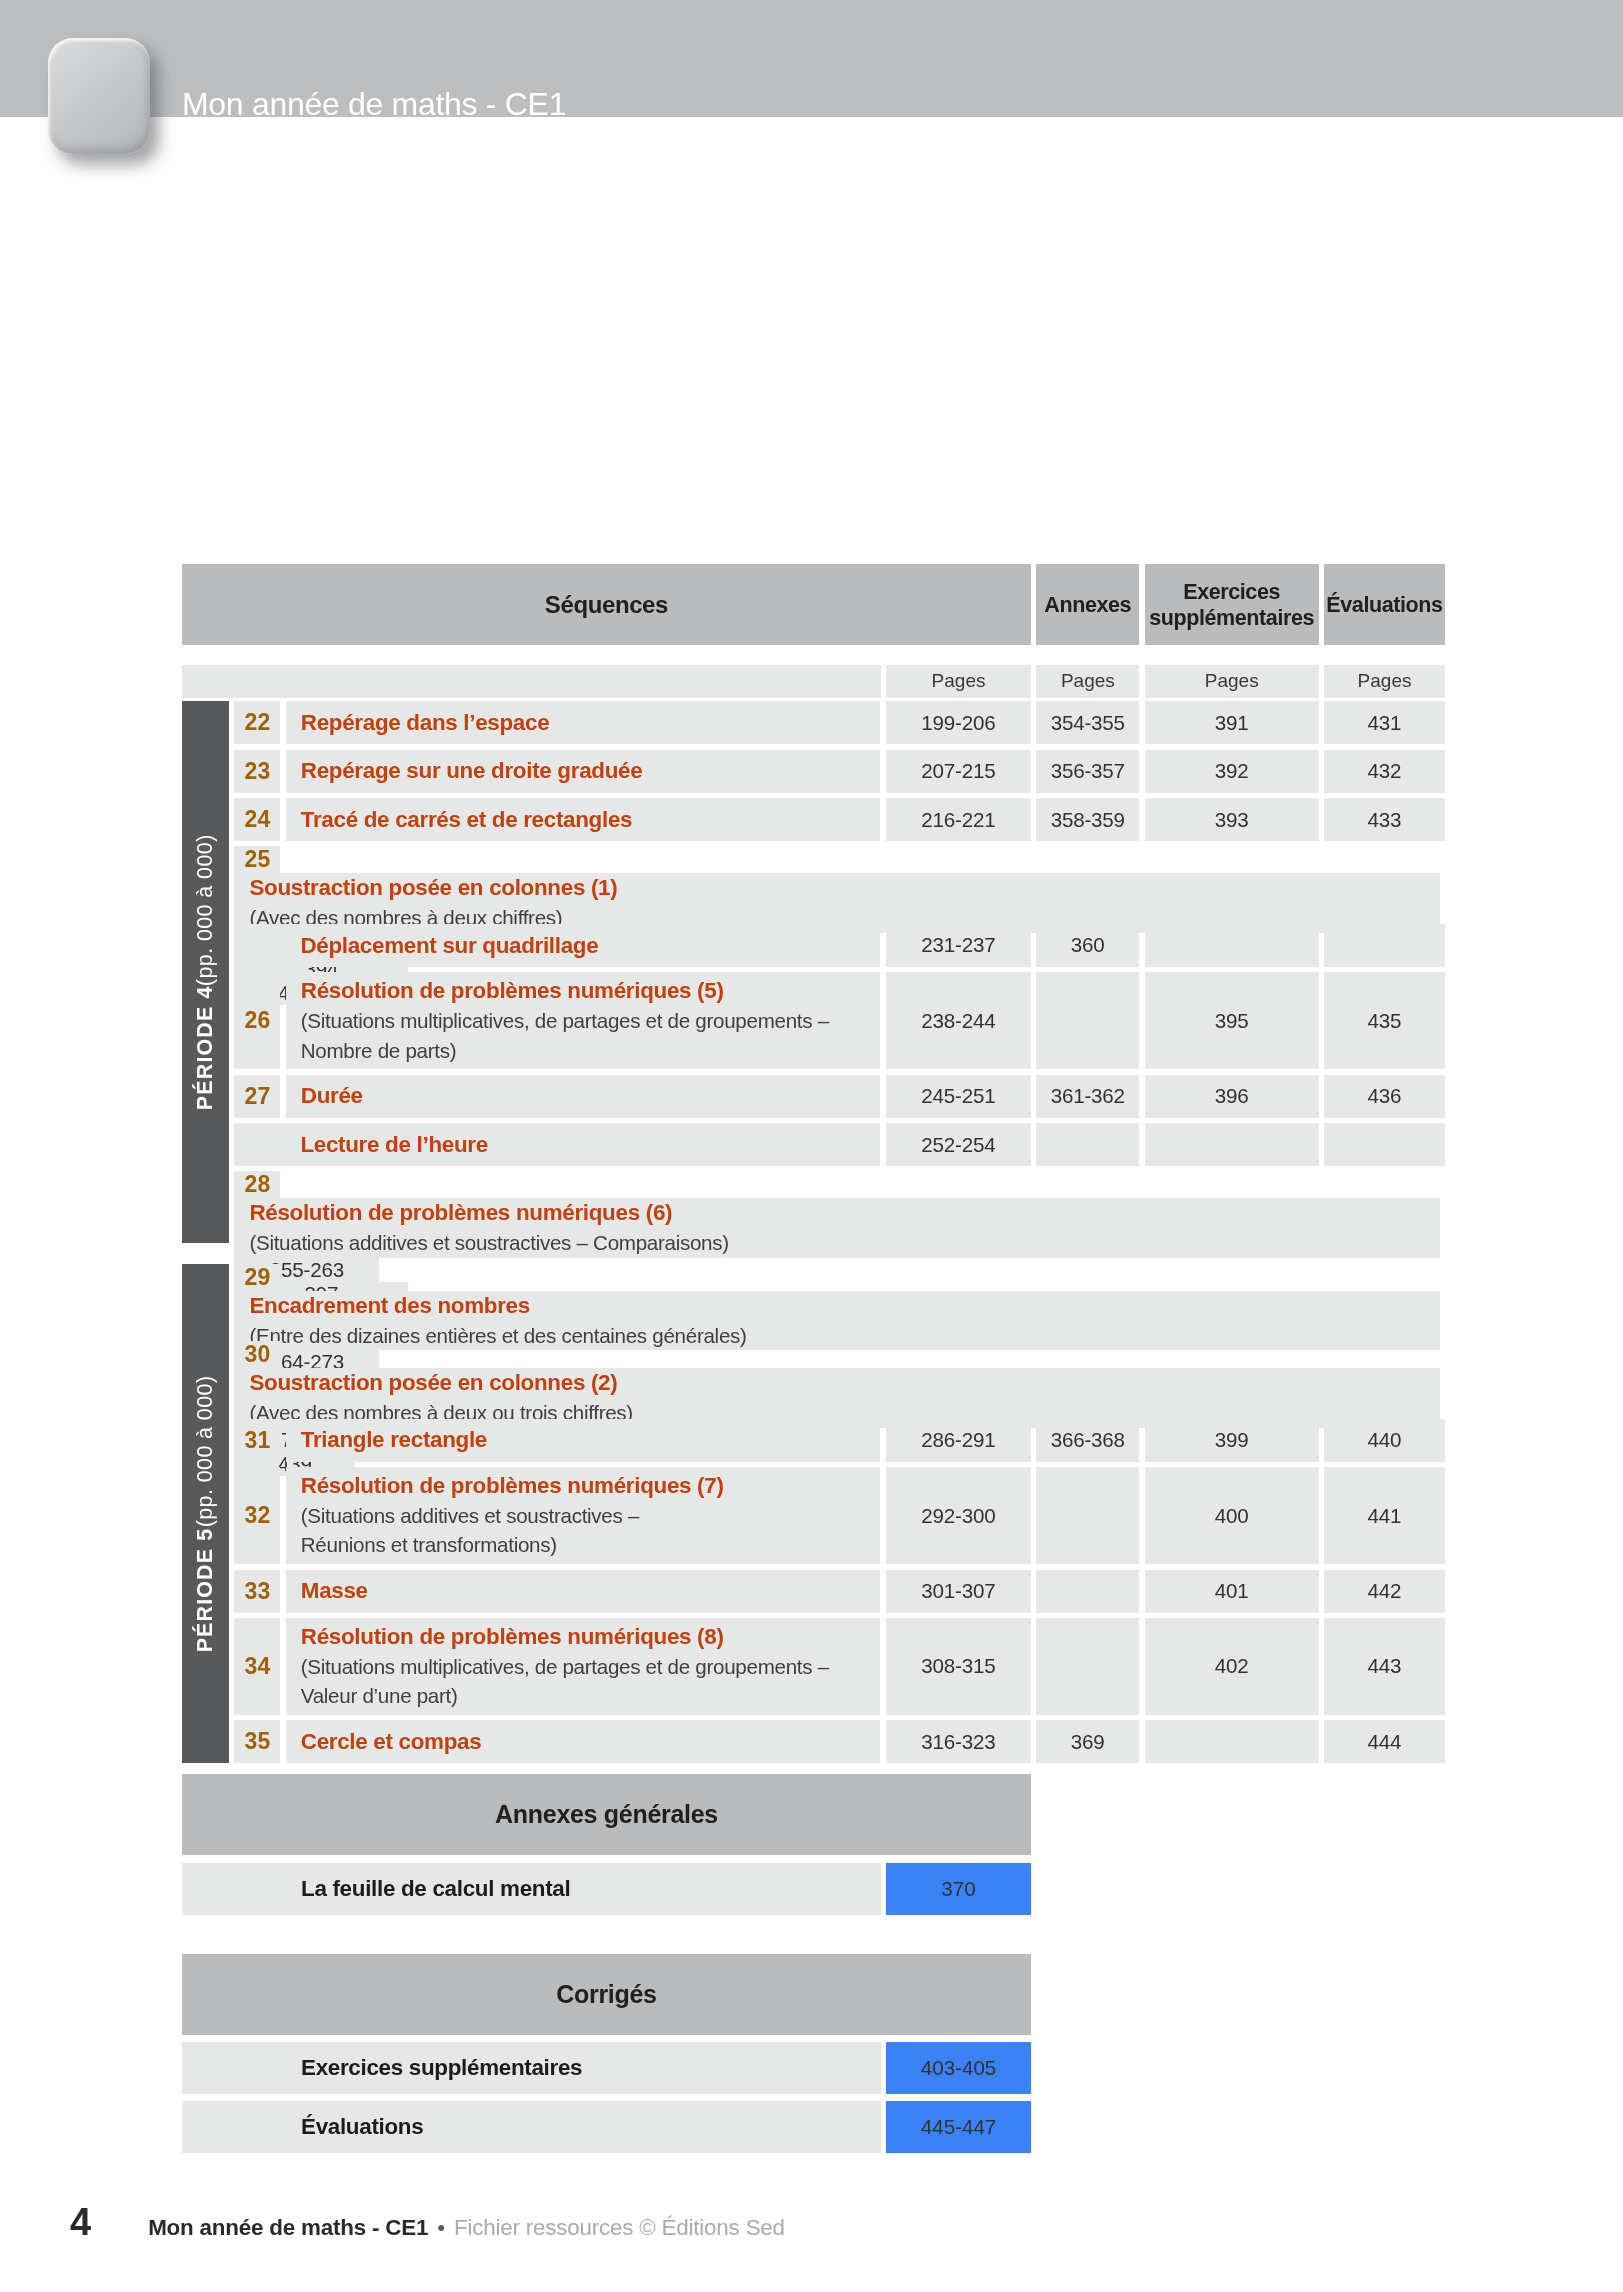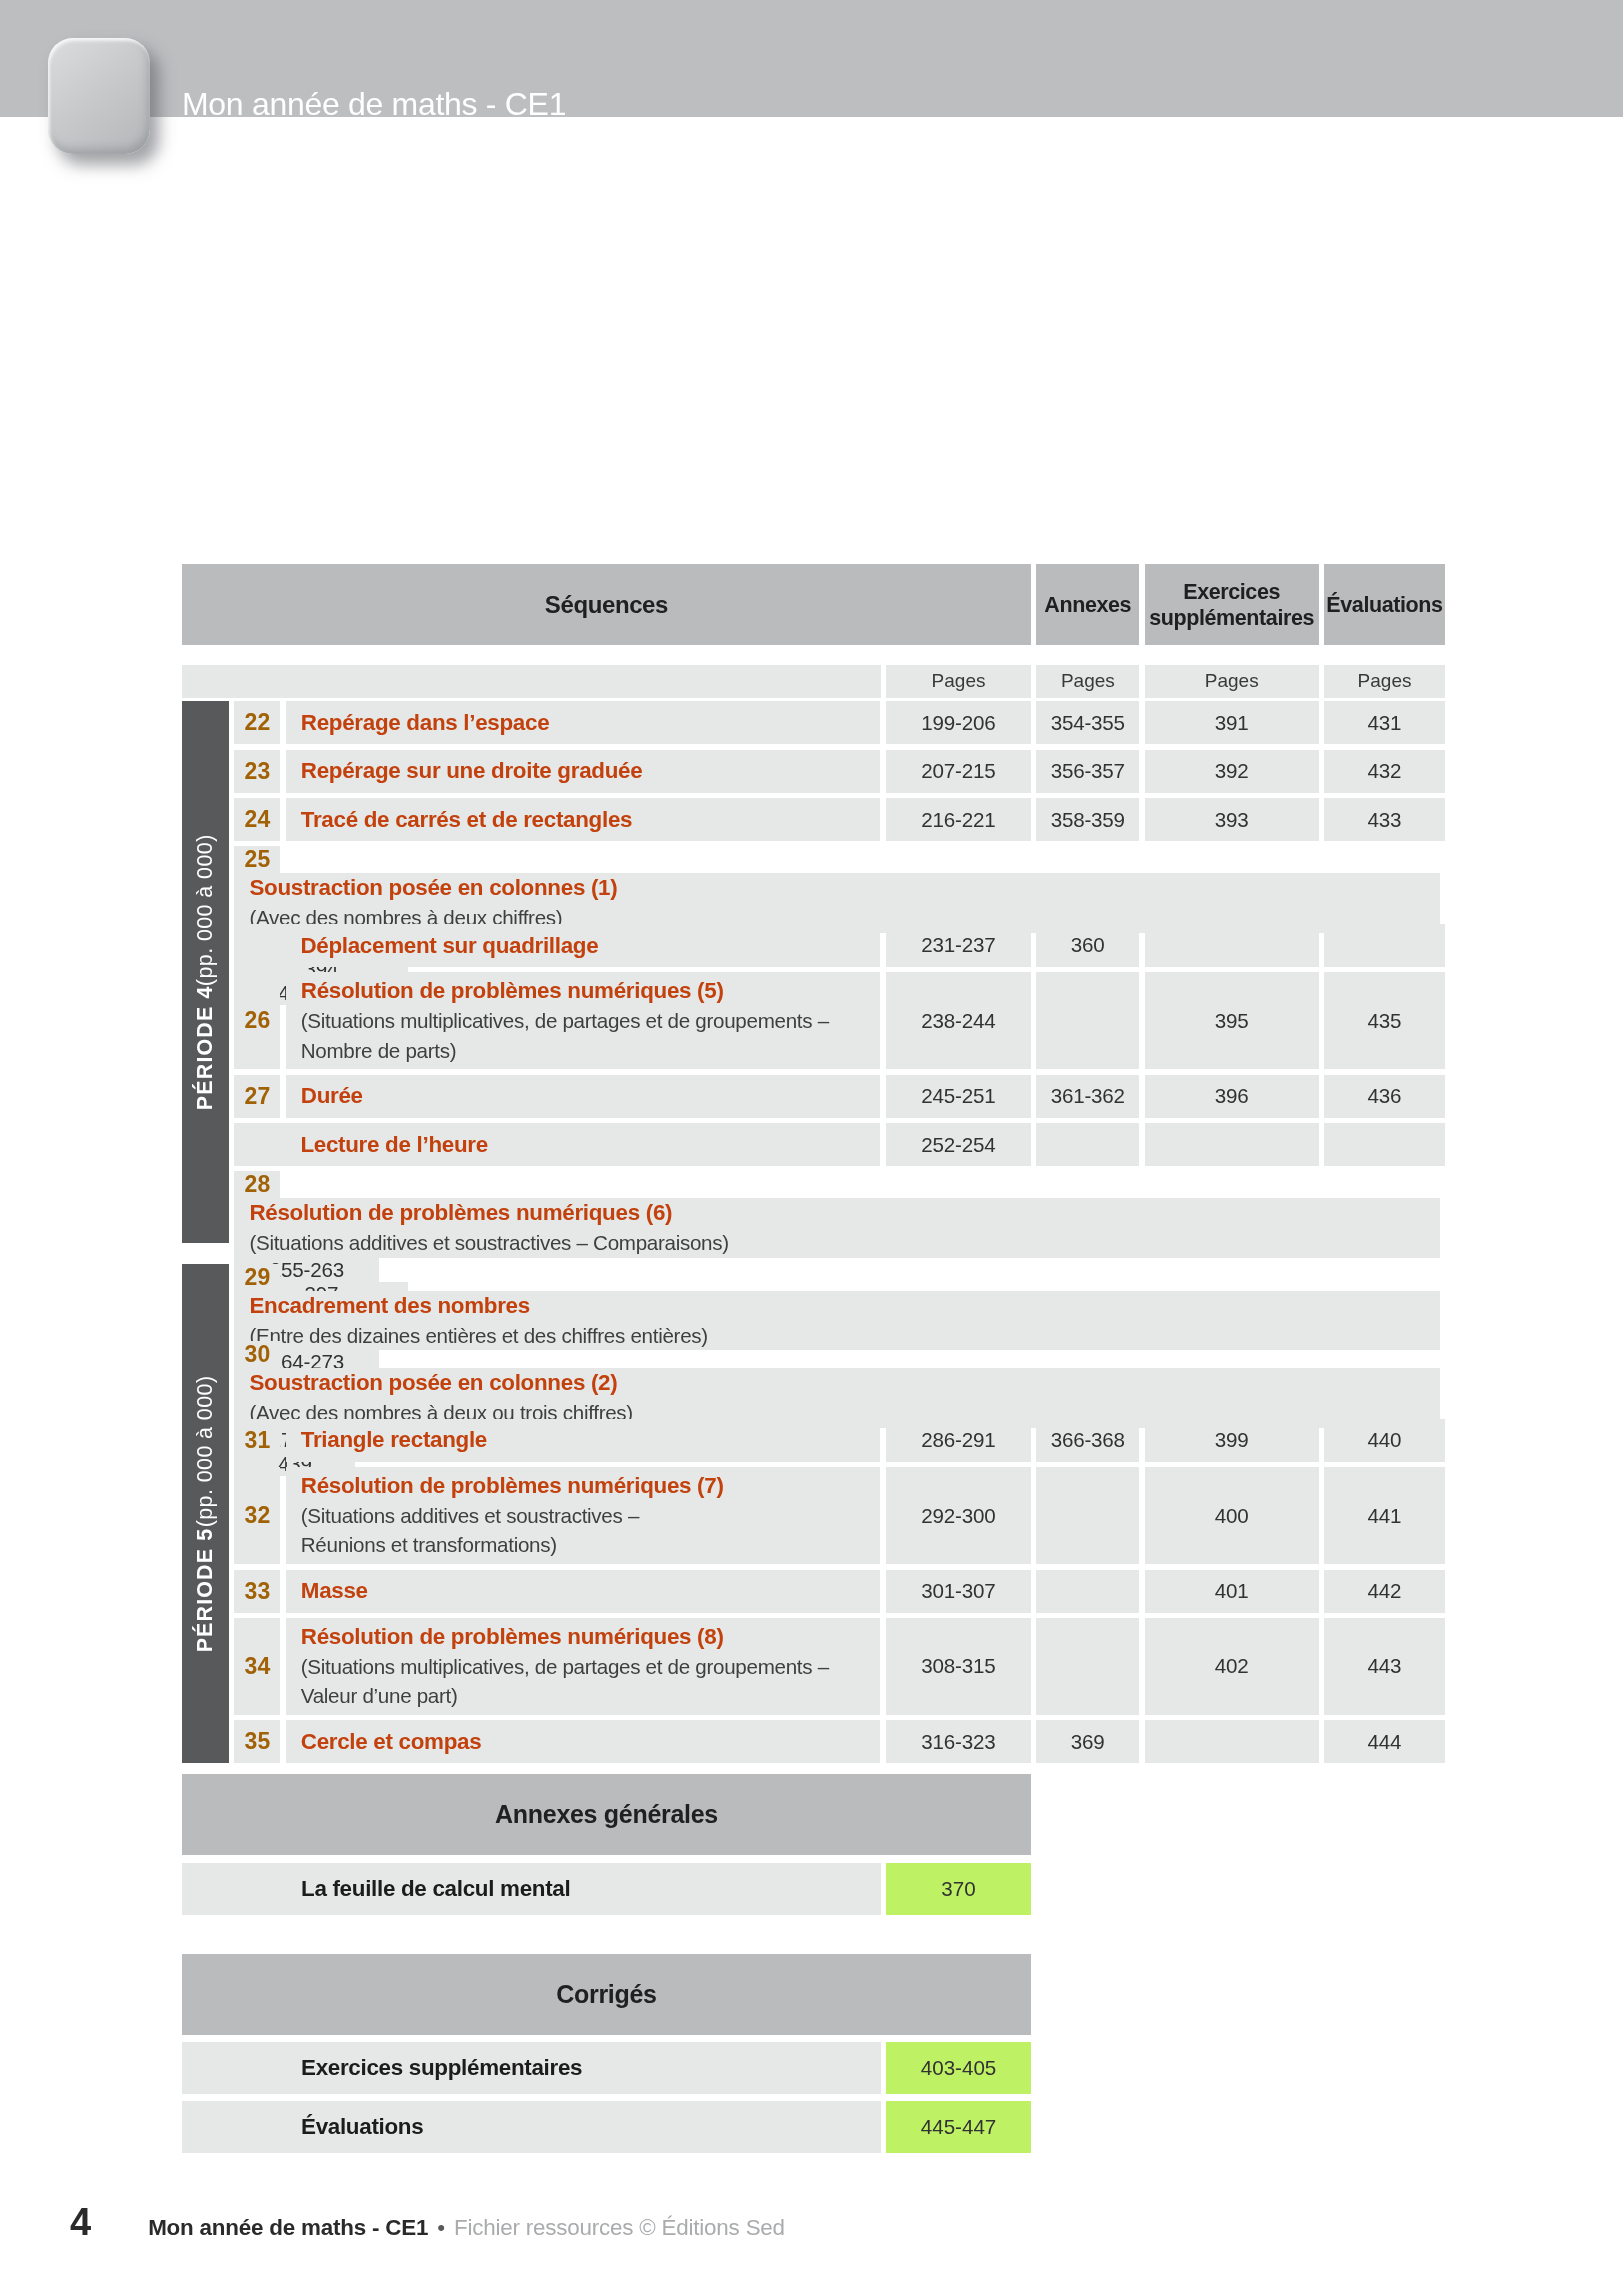--- a/index.html
+++ b/index.html
@@ -127,21 +127,21 @@
     font-weight:bold; font-size:25px; letter-spacing:-0.3px; color:#202021;
   }
   .section-row { display:flex; height:52px; width:849px; margin-top:7.2px; }
   .sr-title {
     width:699px; background:#e6e7e7;
     display:flex; align-items:center;
     padding-left:119px;
     font-weight:bold; font-size:22.4px; letter-spacing:-0.3px; color:#1c1c1c;
   }
   .sr-pages {
-    width:145px; margin-left:5.4px; background:#bef264;
+    width:145px; margin-left:5.4px; background:#3b82f6;
     display:flex; align-items:center; justify-content:center;
     font-size:20.6px; color:#323233;
   }
 
   
   .footer {
     position:absolute; left:70px; top:2201px;
     display:flex; align-items:baseline;
   }
   .footer-num { font-size:38px; font-weight:bold; color:#2a2a2a; }
@@ -290,21 +290,21 @@
       <div class="period-label">
             <b>PÉRIODE 5</b>
             <span> (pp. 000 à 000)</span>
           </div>
     </div>
     <div class="rows">
           <div class="row h2">
     <div class="cell c-num">29</div>
     <div class="cell c-title">
       <div class="t">Encadrement des nombres</div>
-      <div class="st">(Entre des dizaines entières et des chiffres entières)</div>
+      <div class="st">(Entre des dizaines entières et des centaines générales)</div>
     </div>
     <div class="cell c-pages">264-273</div>
     <div class="cell c-annexes">363-365</div>
     <div class="cell c-ex">398</div>
     <div class="cell c-eval">438</div>
   </div>
           <div class="row h2">
     <div class="cell c-num">30</div>
     <div class="cell c-title">
       <div class="t">Soustraction posée en colonnes (2)</div>

